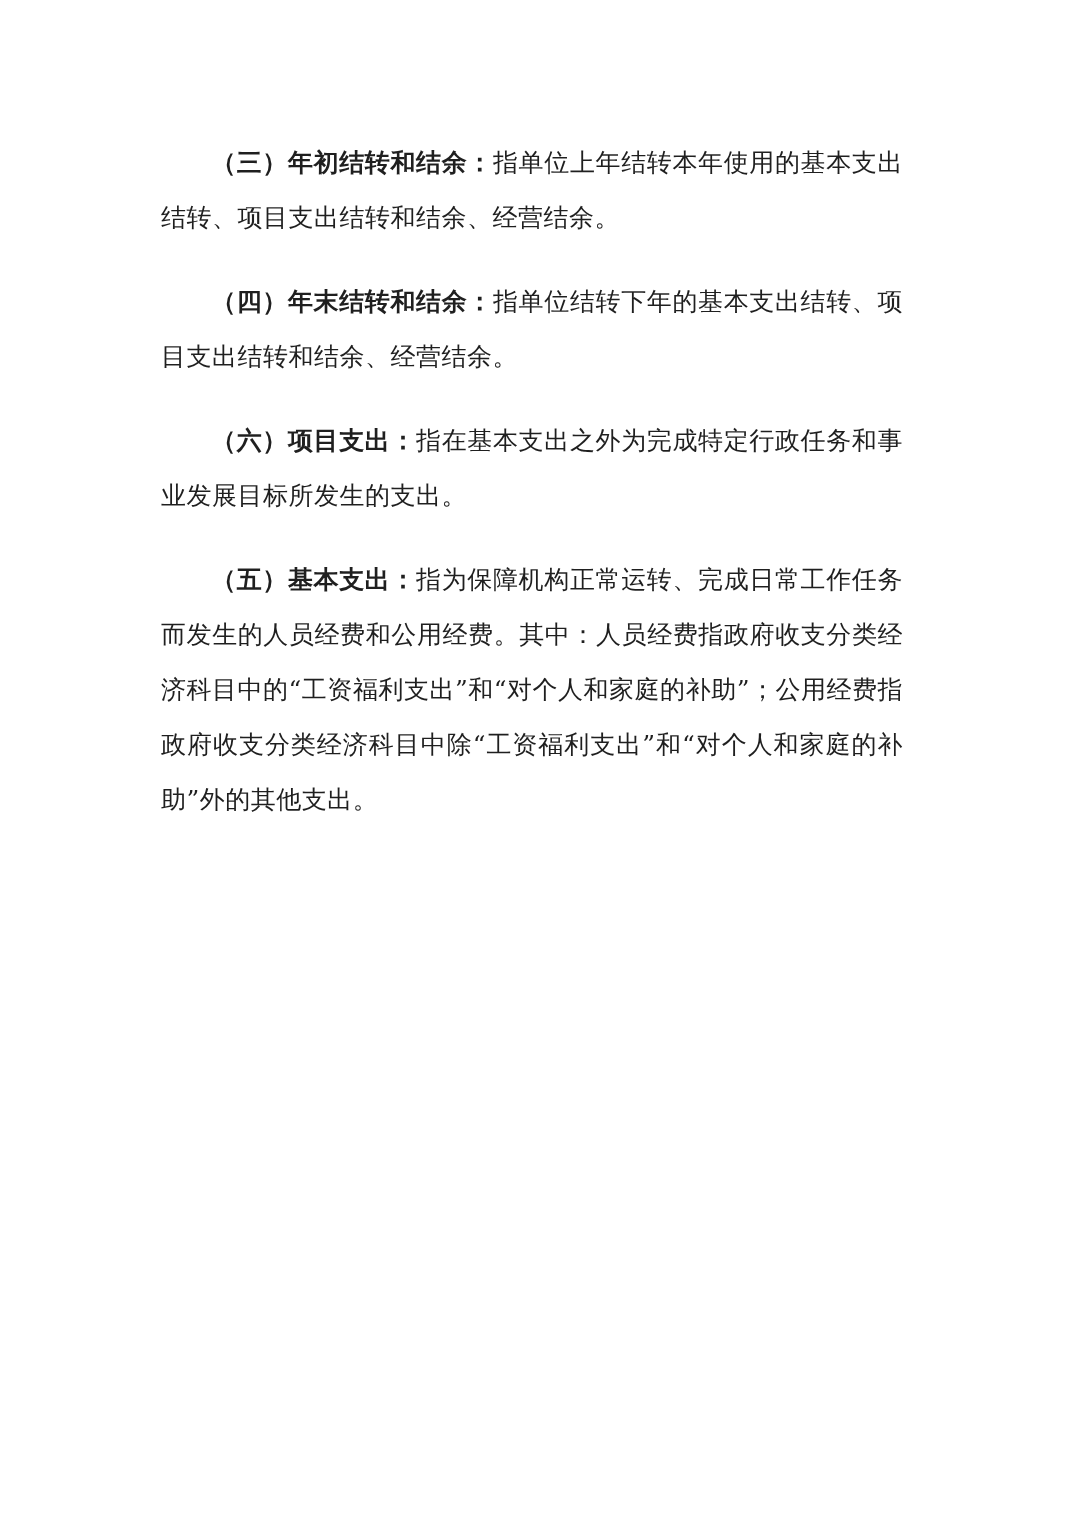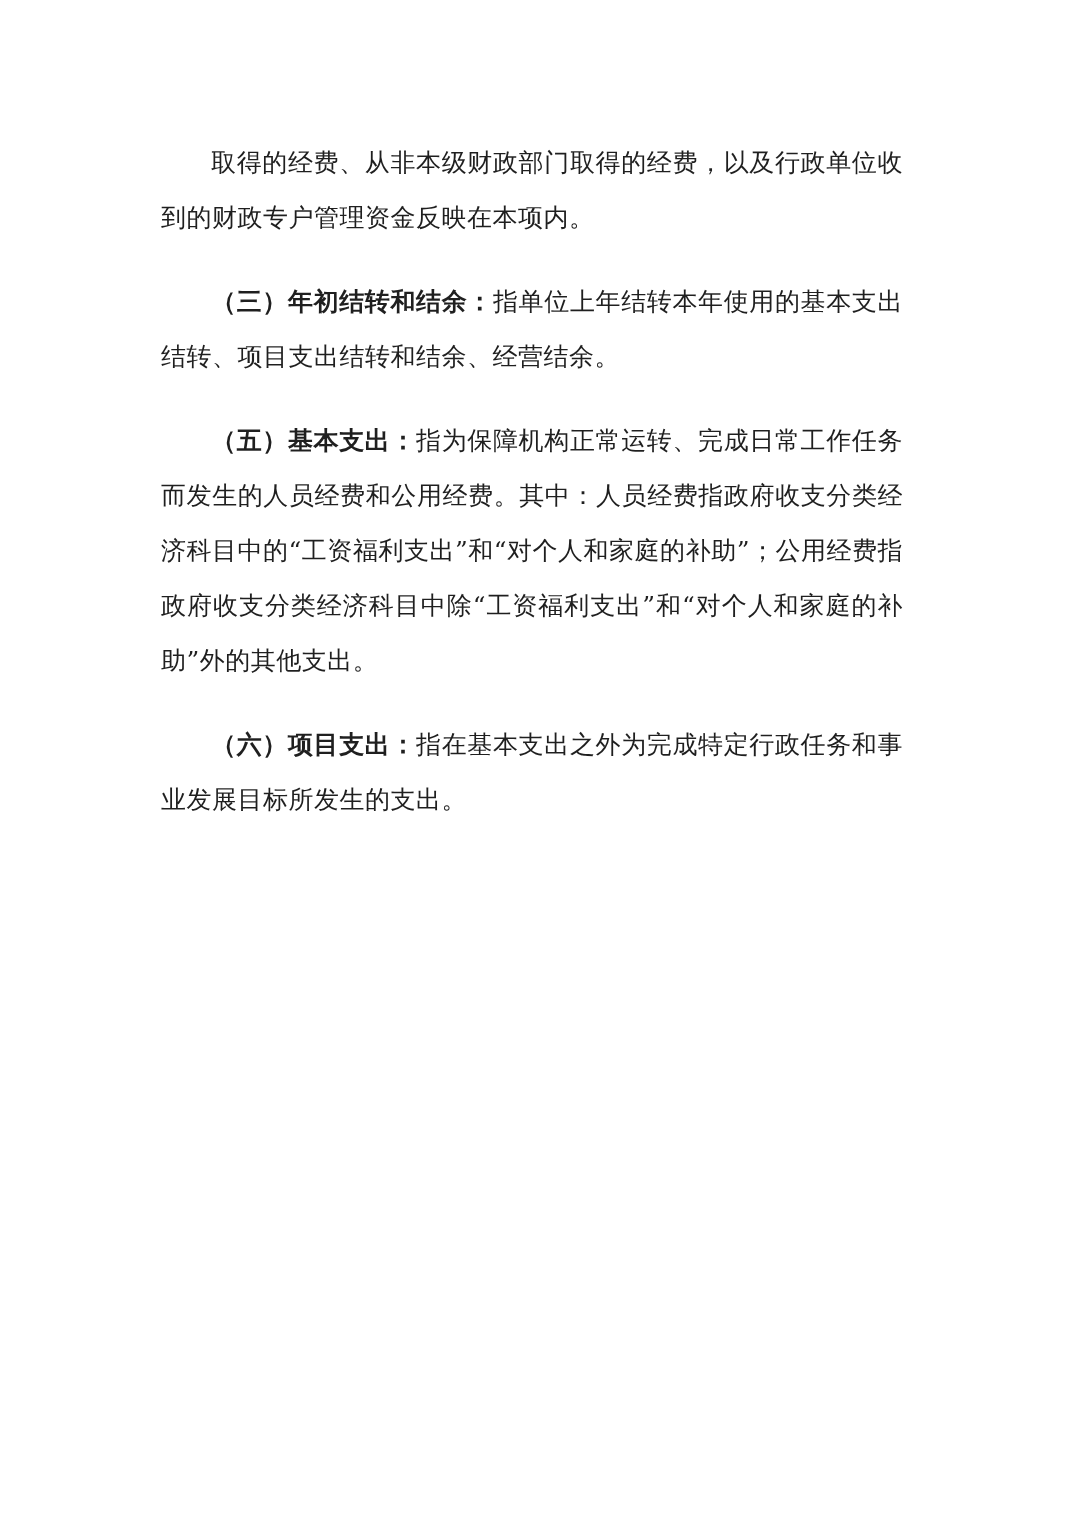--- a/index.html
+++ b/index.html
@@ -31,23 +31,23 @@
   }
   .term {
     font-weight: bold;
   }
 </style>
 </head>
 <body>
 
 <main class="page">
 
-  <p class="para"><span>取得的经费、从非本级财政部门取得的经费，以及行政单位收到的财政专户管理资金反映在本项内。</span></p>
 
   <p class="para"><span class="term">（三）年初结转和结余：</span><span>指单位上年结转本年使用的基本支出结转、项目支出结转和结余、经营结余。</span></p>
 
+  <p class="para"><span class="term">（四）年末结转和结余：</span><span>指单位结转下年的基本支出结转、项目支出结转和结余、经营结余。</span></p>
+
+  <p class="para"><span class="term">（六）项目支出：</span><span>指在基本支出之外为完成特定行政任务和事业发展目标所发生的支出。</span></p>
 
   <p class="para"><span class="term">（五）基本支出：</span><span>指为保障机构正常运转、完成日常工作任务而发生的人员经费和公用经费。其中：人员经费指政府收支分类经济科目中的“工资福利支出”和“对个人和家庭的补助”；公用经费指政府收支分类经济科目中除“工资福利支出”和“对个人和家庭的补助”外的其他支出。</span></p>
-
-  <p class="para"><span class="term">（六）项目支出：</span><span>指在基本支出之外为完成特定行政任务和事业发展目标所发生的支出。</span></p>
 
 
 </main>
 
 </body></html>

